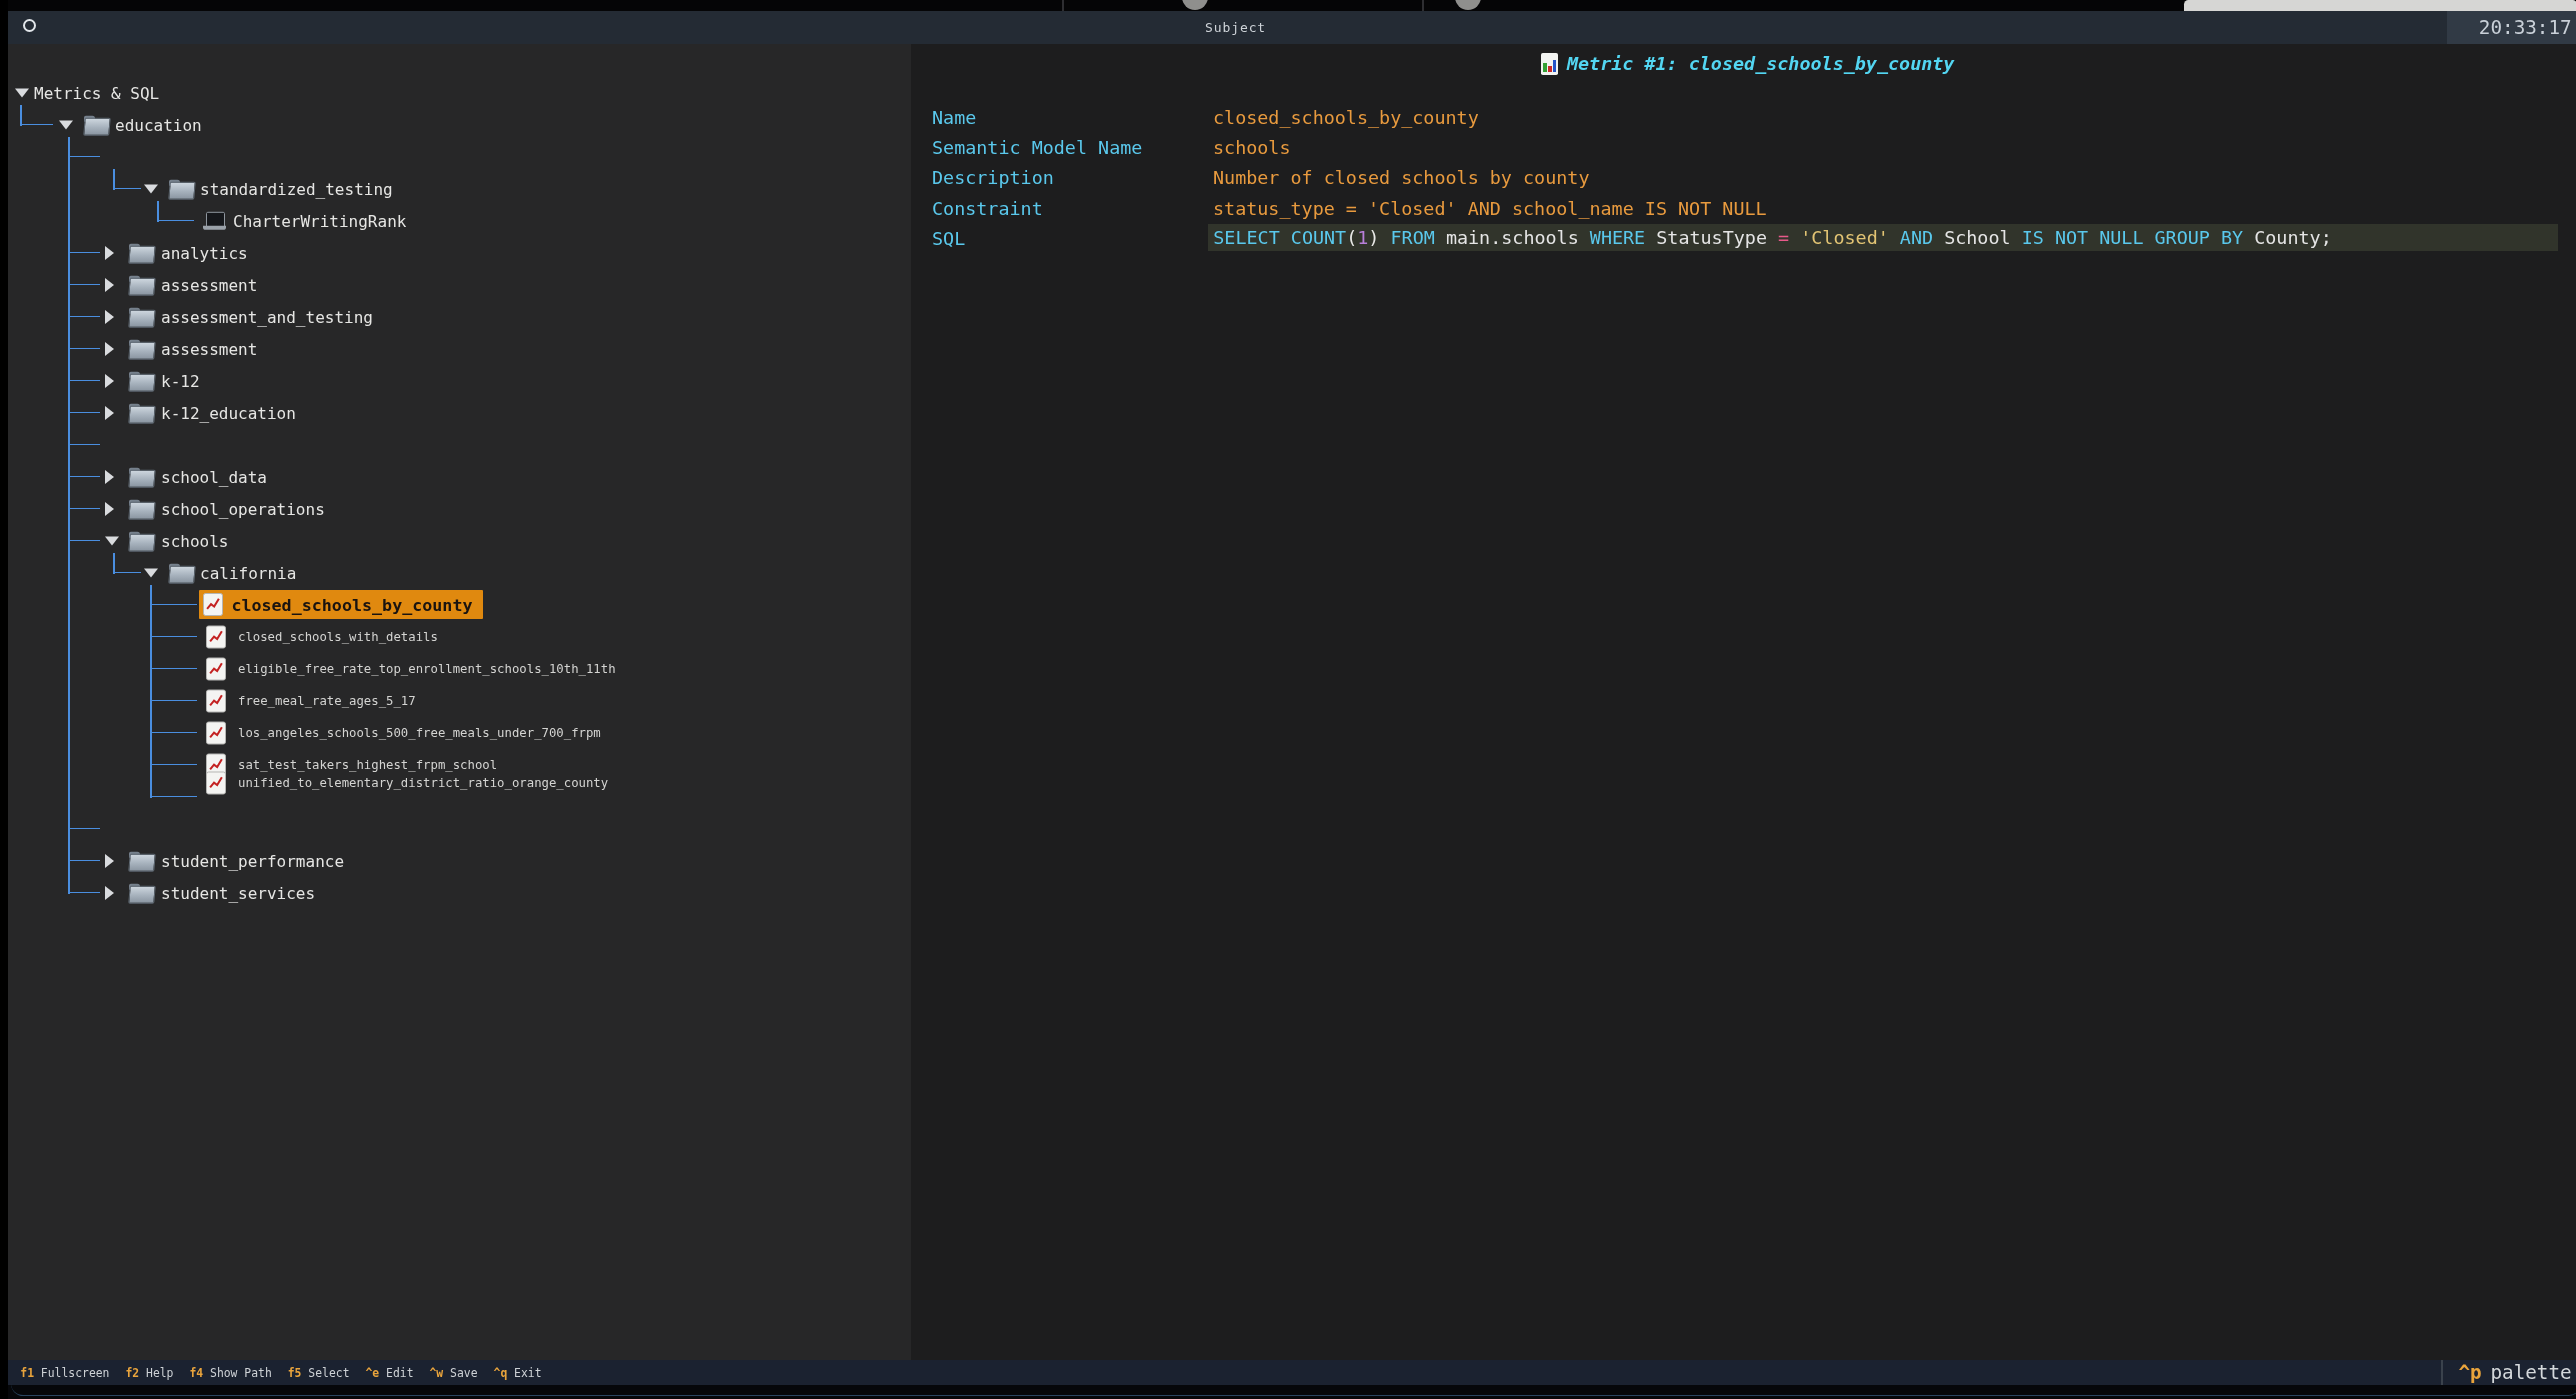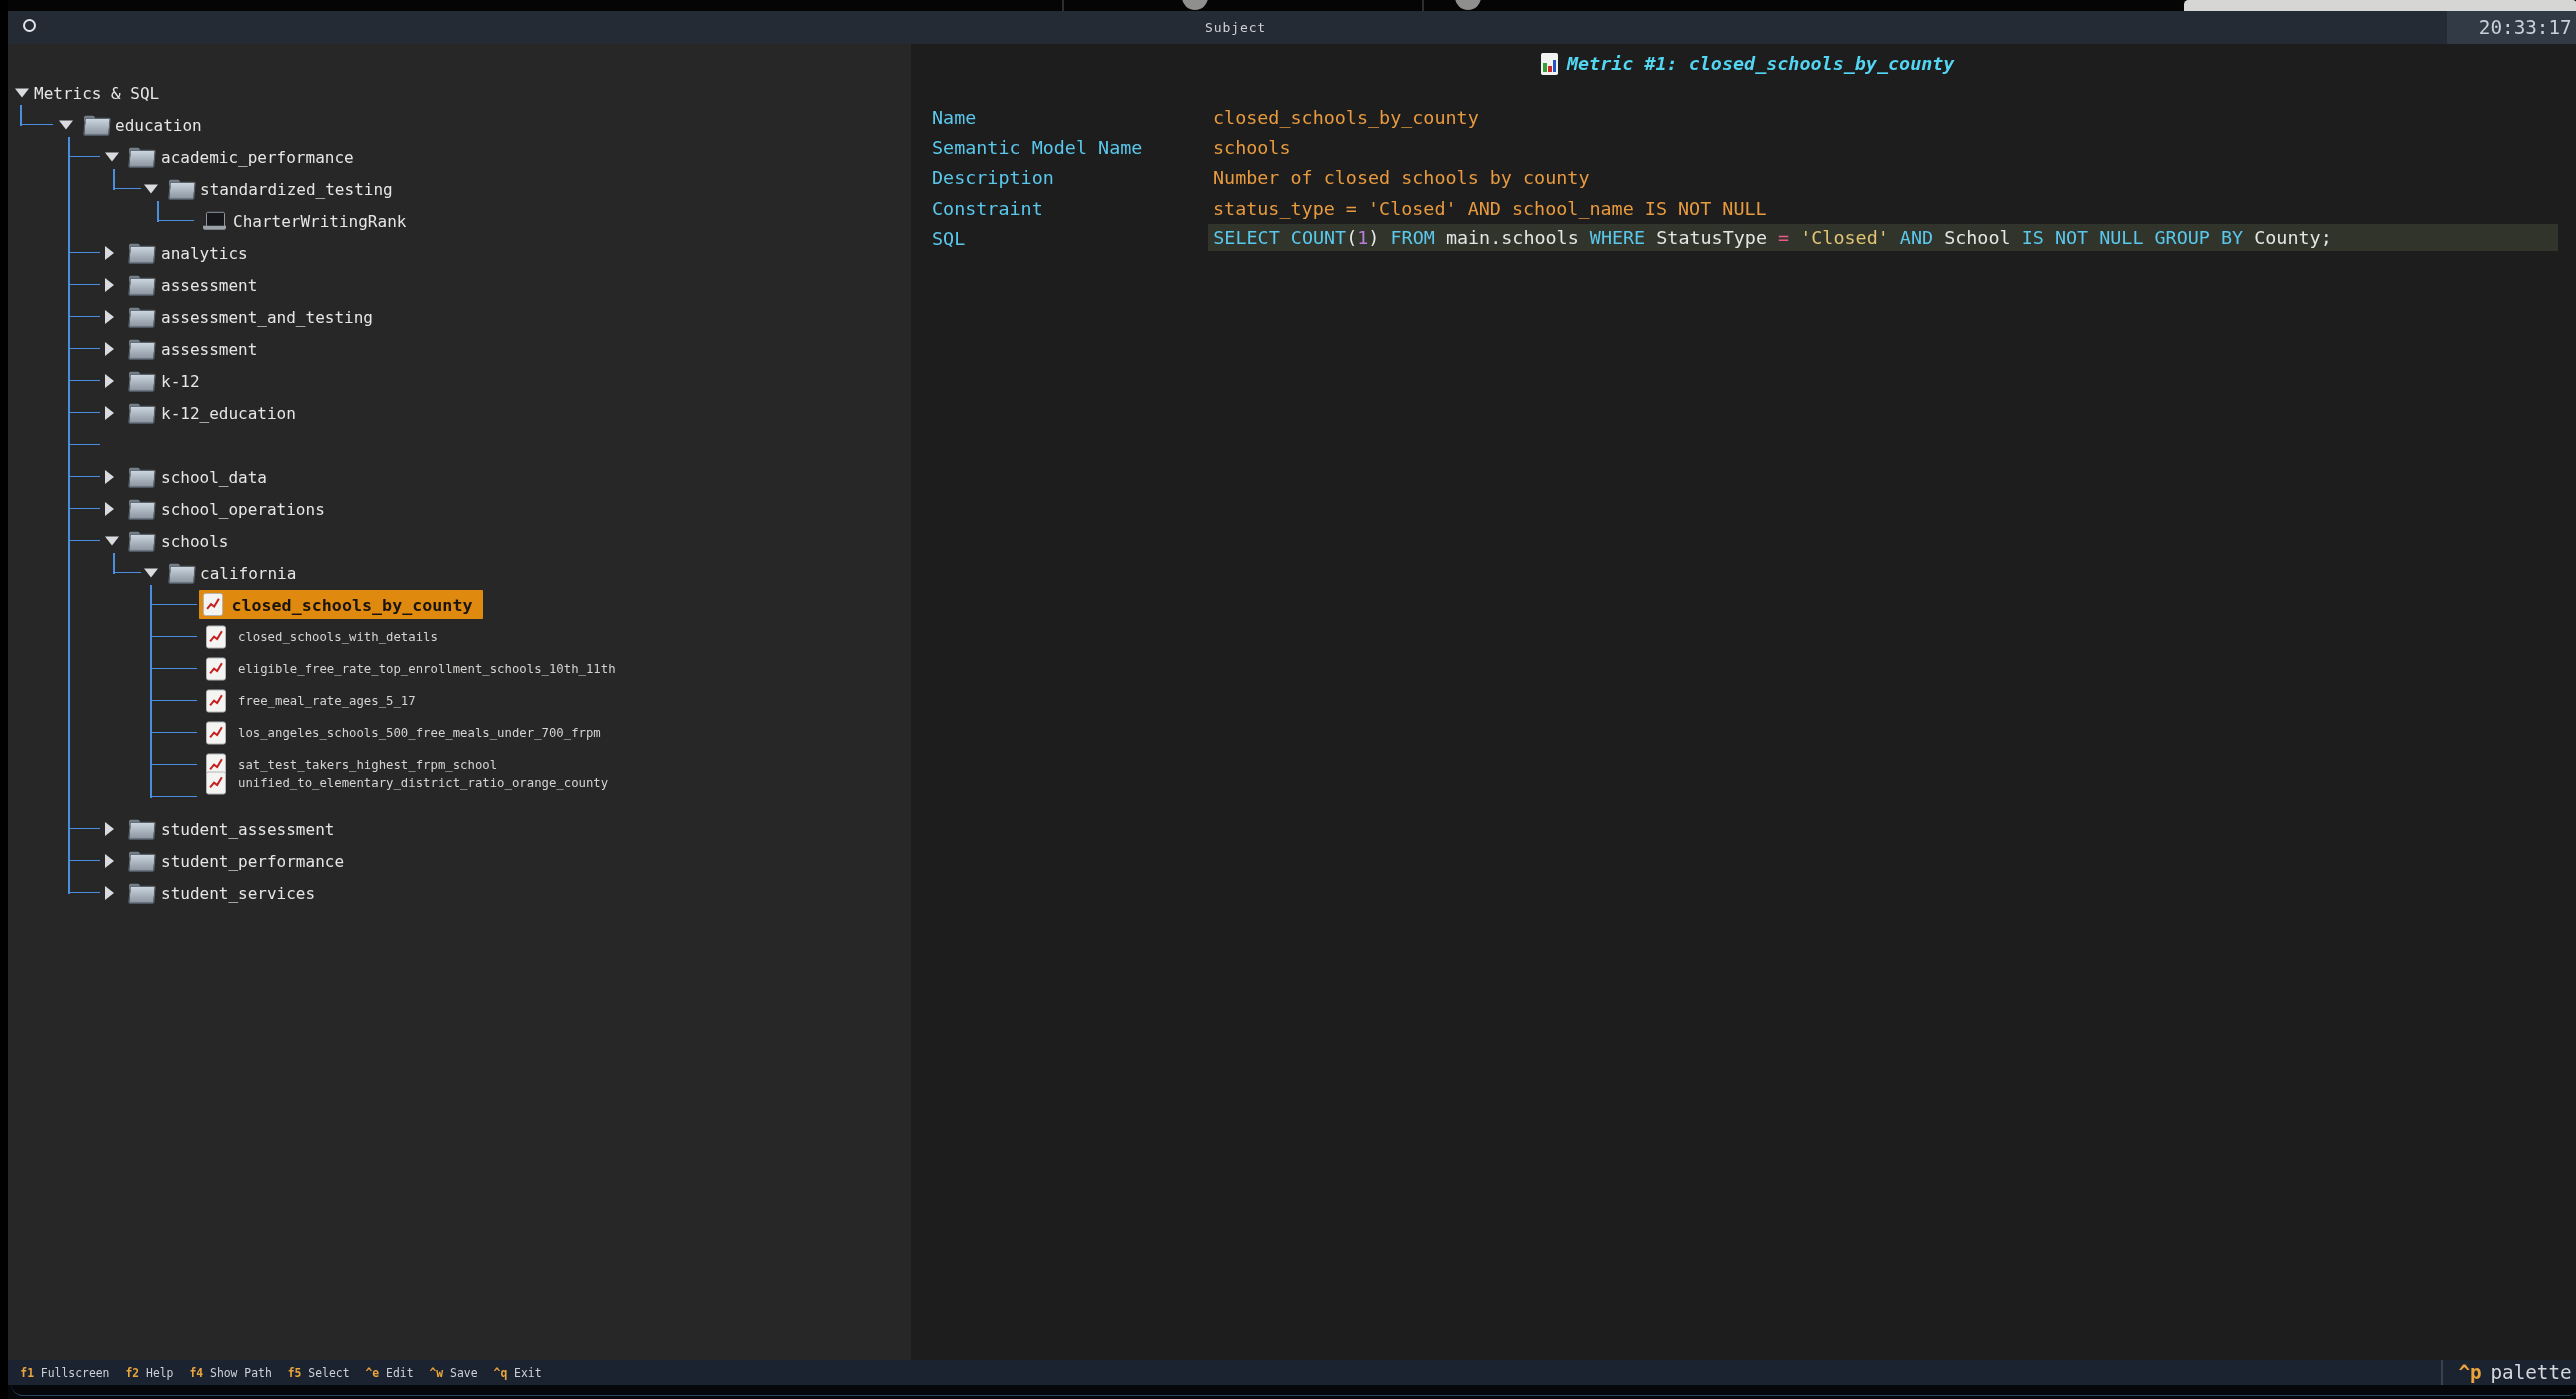--- a/index.html
+++ b/index.html
@@ -140,25 +140,20 @@
       <div id="tree">
           <div class="tree-row" style="top: 33px;">
             <span class="arr down" style="left: 7px;"></span>
             <span class="tree-label lbl-root" style="left: 26px;">Metrics &amp; SQL</span>
           </div>
           <div class="tree-row" style="top: 65px;">
             <span class="arr down" style="left: 51px;"></span>
             <span class="icon-folder" style="left: 76px;"></span>
             <span class="tree-label lbl-folder" style="left: 107px;">education</span>
           </div>
-          <div class="tree-row" style="top: 97px;">
-            <span class="arr down" style="left: 97px;"></span>
-            <span class="icon-folder" style="left: 121px;"></span>
-            <span class="tree-label lbl-folder" style="left: 153px;">academic_performance</span>
-          </div>
           <div class="tree-row" style="top: 129px;">
             <span class="arr down" style="left: 136px;"></span>
             <span class="icon-folder" style="left: 161px;"></span>
             <span class="tree-label lbl-folder" style="left: 192px;">standardized_testing</span>
           </div>
           <div class="tree-row" style="top: 161px;">
             <span class="icon-laptop leaf-icon-abs" style="left: 195px;"></span>
             <span class="tree-label lbl-folder" style="left: 225px;">CharterWritingRank</span>
           </div>
           <div class="tree-row" style="top: 193px;">
@@ -261,25 +256,20 @@
             </span>
             <span class="tree-label lbl-leaf" style="left: 230px;">sat_test_takers_highest_frpm_school</span>
           </div>
           <div class="tree-row" style="top: 723px;">
             <span class="icon-chart leaf-icon-abs" style="left: 198px;">
               <svg viewBox="0 0 23 26">
                 <polyline points="4,19 9,13 13,16 19,6" fill="none" stroke="#c42222" stroke-width="2.6"></polyline>
               </svg>
             </span>
             <span class="tree-label lbl-leaf" style="left: 230px;">unified_to_elementary_district_ratio_orange_county</span>
-          </div>
-          <div class="tree-row" style="top: 769px;">
-            <span class="arr right" style="left: 97px;"></span>
-            <span class="icon-folder" style="left: 121px;"></span>
-            <span class="tree-label lbl-folder" style="left: 153px;">student_assessment</span>
           </div>
           <div class="tree-row" style="top: 801px;">
             <span class="arr right" style="left: 97px;"></span>
             <span class="icon-folder" style="left: 121px;"></span>
             <span class="tree-label lbl-folder" style="left: 153px;">student_performance</span>
           </div>
           <div class="tree-row" style="top: 833px;">
             <span class="arr right" style="left: 97px;"></span>
             <span class="icon-folder" style="left: 121px;"></span>
             <span class="tree-label lbl-folder" style="left: 153px;">student_services</span>

